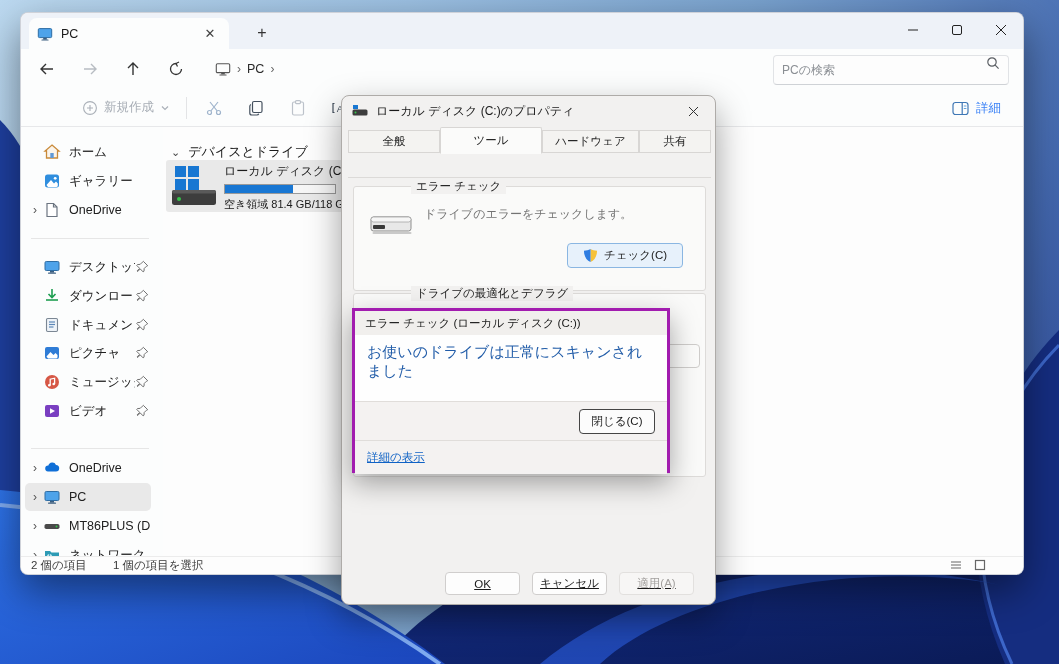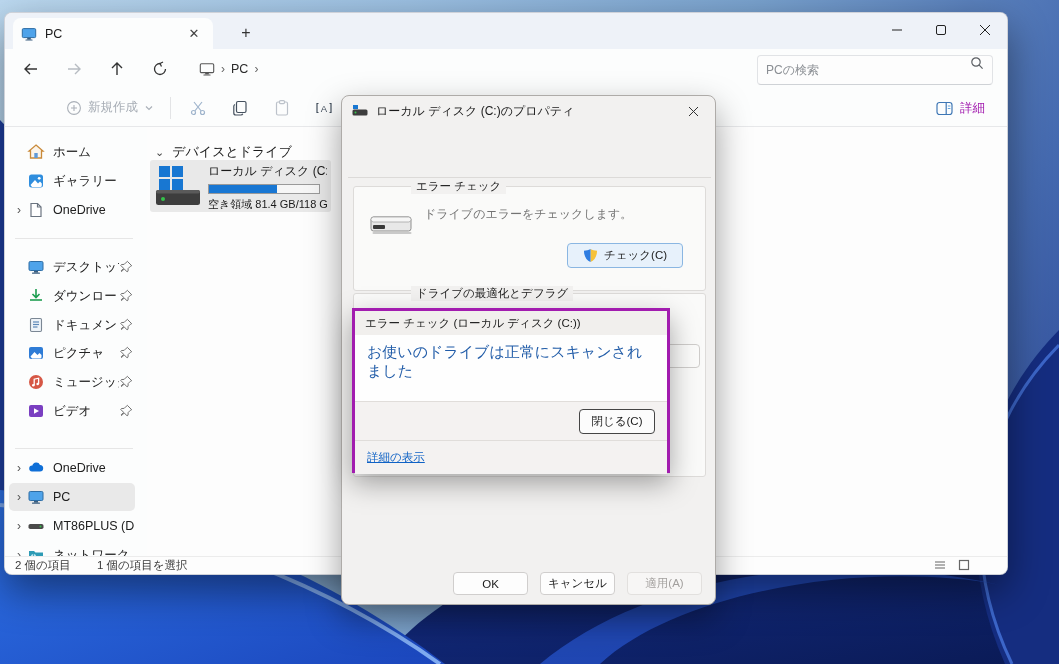--- a/index.html
+++ b/index.html
@@ -5,21 +5,21 @@
   * { margin:0; padding:0; box-sizing:border-box; }
   html,body { width:1059px; height:664px; overflow:hidden; }
   body { position:relative; font-family:"Liberation Sans", sans-serif; color:#1b1b1b;
          background:linear-gradient(115deg,#bcd9f0 0%,#9cc0e2 30%,#7aa3cf 55%,#456ab0 82%,#27408f 100%); }
   svg { display:block; }
 
   
   .wallpaper { position:absolute; inset:0; z-index:0; }
 
   
-  .explorer { position:absolute; left:4px; top:12px; width:1004px; height:563px; z-index:10;
+  .explorer { position:absolute; left:20px; top:12px; width:1004px; height:563px; z-index:10;
               background:#fdfdfd; border-radius:8px; box-shadow:0 16px 40px rgba(0,0,0,.45);
               border:1px solid rgba(120,130,150,.35); overflow:hidden; }
   .tabbar { position:absolute; left:0; top:0; width:100%; height:36px; background:#eef2f8; }
   .tab { position:absolute; left:8px; top:5px; width:200px; height:31px; background:#fcfdfd;
          border-radius:8px 8px 0 0; display:flex; align-items:center; padding:0 8px; gap:8px; }
   .tab-label { font-size:12.5px; color:#1b1b1b; flex:1; }
   .tab-close { width:22px; height:22px; display:flex; align-items:center; justify-content:center;
                border-radius:4px; color:#444; font-size:13px; }
   .tab-new { position:absolute; left:228px; top:8px; width:26px; height:24px; display:flex;
              align-items:center; justify-content:center; color:#333; font-size:16px; border-radius:4px; }
@@ -40,21 +40,21 @@
                      font-family:"Liberation Sans",sans-serif; font-size:12px; color:#333; }
   .searchbox input::placeholder { color:#8b8f94; }
 
   .toolbar { position:absolute; left:0; top:76px; width:100%; height:38px; background:#fcfdfd;
              border-bottom:1px solid #e7e8ea; display:flex; align-items:center;padding-left:47px; }
   .tb-new { display:flex; align-items:center; gap:6px; margin-left:14px; color:#a7adb5; font-size:12.5px; }
   .tb-divider { width:1px; height:22px; background:#e3e4e6; margin:0 12px 0 16px; }
   .tb-icon { width:30px; height:30px; display:flex; align-items:center; justify-content:center;
              border-radius:5px; margin-right:12px; }
   .tb-right { position:absolute; right:14px; top:4px; height:30px; display:flex; align-items:center;
-              gap:7px; font-size:12.5px; color:#a21caf; padding:0 8px; border-radius:5px; }
+              gap:7px; font-size:12.5px; color:#3b82f6; padding:0 8px; border-radius:5px; }
 
   .sidebar { position:absolute; left:0; top:114px; width:142px; height:431px; background:#fcfdfd; overflow:hidden; }
   .side-item { position:absolute; left:4px; width:126px; height:28px; display:flex; align-items:center;
                border-radius:5px; font-size:12.5px; color:#202020; }
   .side-item .chev { width:16px; text-align:center; color:#555; font-size:12px; flex:none; margin-left:2px;}
   .side-item .nochev { width:16px; flex:none; margin-left:2px;}
   .side-item .s-icon { width:18px; height:18px; flex:none; margin-right:8px; }
   .side-item .s-label { flex:1; white-space:nowrap; overflow:hidden; }
   .side-item .pin { width:14px; height:14px; flex:none; margin-right:2px; }
   .side-item.selected { background:#e9e9e9; }
@@ -102,21 +102,21 @@
   .gb-desc { position:absolute; left:70px; top:19px; font-size:12px; color:#737373; }
   .gb-driveicon { position:absolute; left:16px; top:24px; }
   .check-btn { position:absolute; right:22px; top:56px; width:116px; height:25px;
                background:#e7f1fb; border:1px solid #8ab6e2; border-radius:4px;
                display:flex; align-items:center; justify-content:center; gap:6px;
                font-size:11.5px; color:#1b1b1b; }
   .gb-defrag { left:11px; top:197px; width:353px; height:184px; }
   .hidden-btn { position:absolute; left:288px; top:50px; width:58px; height:24px; background:#fbfbfa;
                 border:1px solid #cfcdcb; border-radius:4px; }
   .props-buttons { position:absolute; left:0; bottom:9px; width:100%; display:flex; justify-content:flex-end;
-                   gap:12px; padding-right:13px; }
+                   gap:12px; padding-right:21px;text-decoration:underline; }
   .pbtn { width:75px; height:23px; background:#fdfdfd; border:1px solid #d0cecd; border-radius:4px;
           font-size:11.5px; color:#1b1b1b; display:flex; align-items:center; justify-content:center;
           font-family:"Liberation Sans",sans-serif; }
   .pbtn.disabled { color:#a3a09e; background:#f7f6f5; border-color:#e2e0de; }
 
   
   .scan { position:absolute; left:352px; top:308px; width:318px; height:165px; z-index:30;
           background:#f4f2f1; border:3px solid #a21caf; box-shadow:0 10px 26px rgba(0,0,0,.35); }
   .scan-title { height:24px; display:flex; align-items:center; padding-left:10px; font-size:11.5px;
                 color:#1a1a1a; background:#f1efed; }
@@ -526,20 +526,26 @@
     </svg>
     <span>ローカル ディスク (C:)のプロパティ</span>
   </div>
   <span class="props-close">
     <svg width="11" height="11" viewBox="0 0 11 11">
         <path d="M1,1 L10,10 M10,1 L1,10" stroke="#333" stroke-width="1"></path>
       </svg>
   </span>
 
   <div class="tabs">
+    <div class="tabrow">
+      <div class="ptab" style="width:92px">全般</div>
+      <div class="ptab active" style="width:102px">ツール</div>
+      <div class="ptab" style="width:97px">ハードウェア</div>
+      <div class="ptab" style="width:72px">共有</div>
+    </div>
   </div>
   <div class="tabpane-line"></div>
 
   <div class="groupbox gb-error">
     <span class="gb-label">エラー チェック</span>
     <span class="gb-driveicon">
       <svg width="42" height="26" viewBox="0 0 42 26">
         <rect x="1" y="6" width="40" height="14" rx="2.5" fill="#e8e8e8" stroke="#8f8f8f"></rect>
         <rect x="1" y="6" width="40" height="5" rx="2.5" fill="#f6f6f6" stroke="#8f8f8f" stroke-width="0.6"></rect>
         <rect x="3" y="14" width="12" height="4" rx="1" fill="#3a3a3a"></rect>

